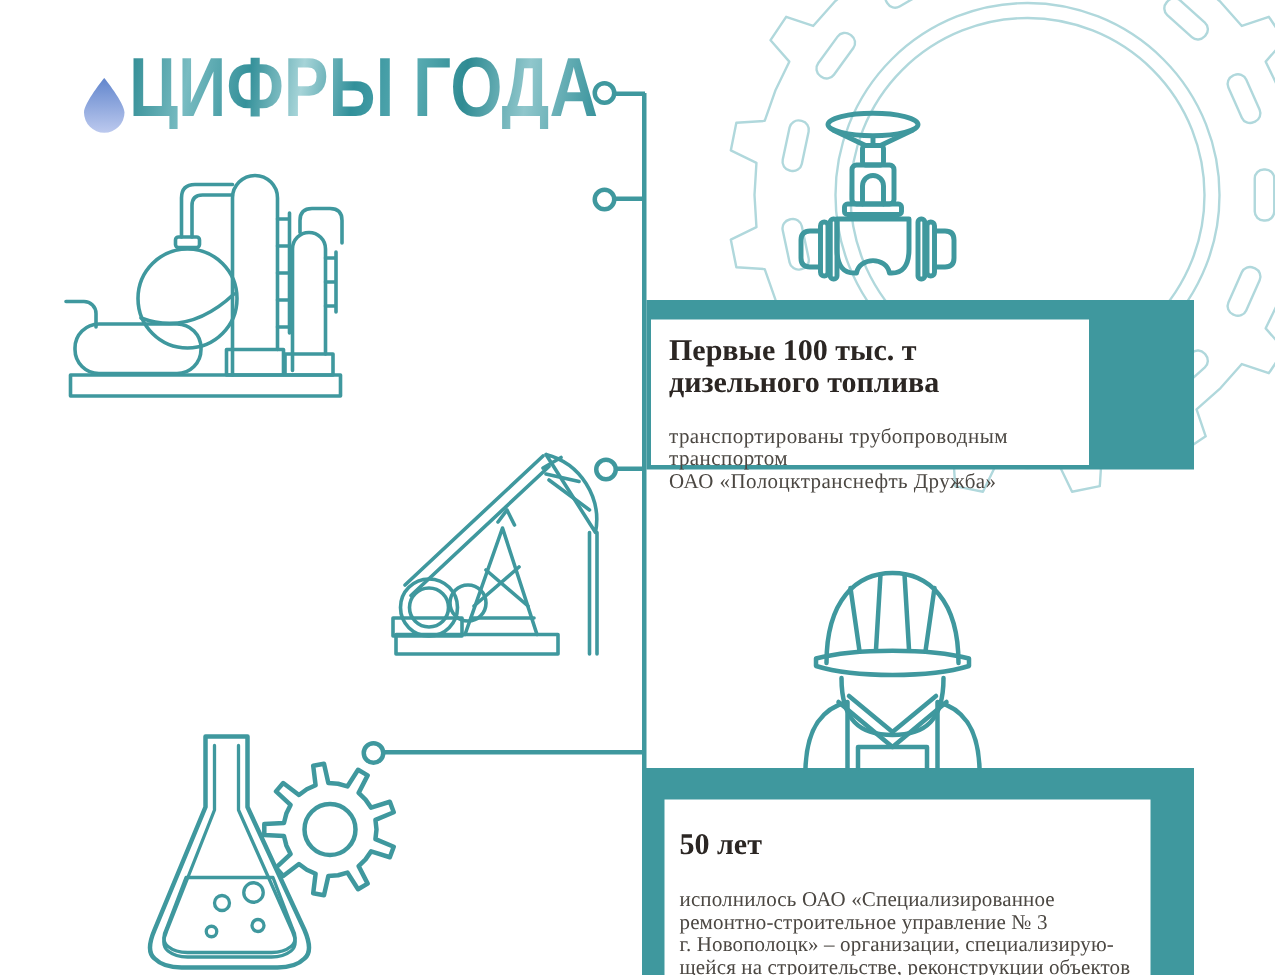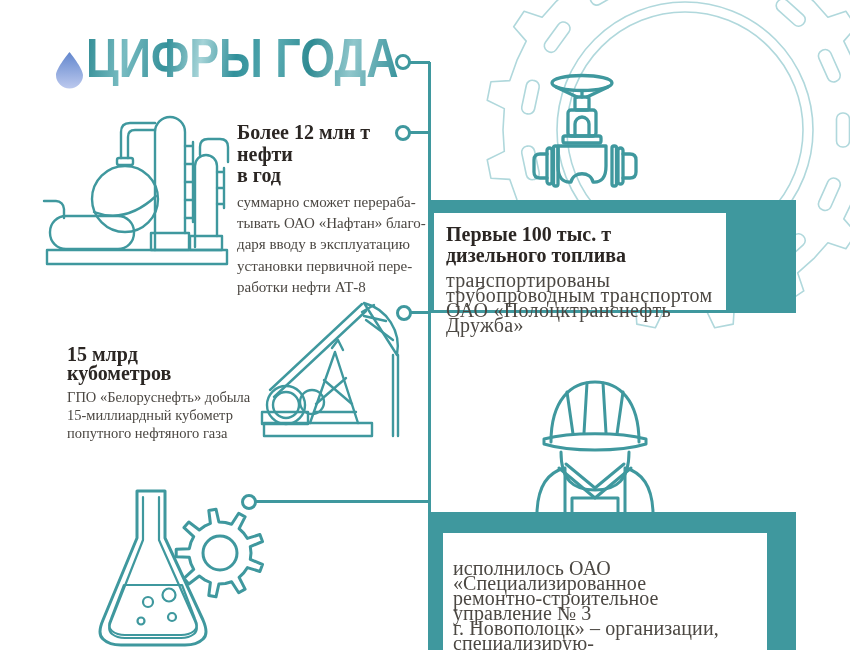--- a/index.html
+++ b/index.html
@@ -28,21 +28,21 @@
   .banner{position:absolute;background:var(--teal)}
   .card{position:absolute;background:var(--card-bg)}
   
   .h{margin:0;font:bold 20px/21.5px "Liberation Serif",serif;color:var(--heading-text);white-space:pre-line}
   .b{margin:5px 0 0 0;font:15px/21.4px "Liberation Serif",serif;color:var(--body-text);white-space:pre-line}
   .stat{position:absolute}
   .stat3 .h{line-height:18.5px}
   .stat3 .b{font-size:14.5px;line-height:18px;margin-top:6px}
   .cardtxt{position:absolute;inset:0;padding:11px 12px}
   .cardtxt .h{line-height:20.5px}
-  .cardtxt .b{font-size:20px;line-height:15px;letter-spacing:.3px;margin-top:8px}
+  .cardtxt .b{font-size:14px;line-height:15px;letter-spacing:.3px;margin-top:19px}
   .cardtxt4{padding:20px 10px 0 10px}
   .cardtxt4 .b{letter-spacing:.1px}
 </style>
 </head>
 <body>
 
 <div class="stage">
 
   <svg style="left:460px;top:0" width="390" height="340" viewBox="0 0 390 340">
     <g class="sl" stroke-width="1.6">
@@ -75,20 +75,21 @@
       <h2 class="h">Первые 100 тыс. т
 дизельного топлива</h2>
       <p class="b">транспортированы трубопроводным транспортом
 ОАО «Полоцктранснефть Дружба»</p>
     </div>
   </div>
 
   <div class="banner" style="left:428px;top:512px;width:368px;height:138px"></div>
   <div class="card" style="left:443px;top:533px;width:324px;height:117px">
     <div class="cardtxt cardtxt4">
+      <h2 class="h">50 лет</h2>
       <p class="b">исполнилось ОАО «Специализированное
 ремонтно-строительное управление № 3
 г. Новополоцк» – организации, специализирую-
 щейся на строительстве, реконструкции объектов</p>
     </div>
   </div>
 
   <div class="vline"></div>
   <div class="stem" style="left:409px;top:61px;width:21px"></div>
   <div class="stem" style="left:409px;top:131px;width:21px"></div>
@@ -187,32 +188,15 @@
       <path fill="#fff" stroke-width="3" d="M42,13 V60 L8,142 Q2,156 8,161 Q14,167 26,167 H90 Q102,167 108,161 Q114,156 108,142 L70,60 V13 Z"></path>
       <path stroke-width="2.2" d="M48,19 V62 L16,143 Q12,152 17,156 Q22,160 30,160 H86 Q94,160 99,156 Q104,152 100,143 L64,62 V19"></path>
       <path stroke-width="2.2" d="M29,107 H87 L100,141 Q104,149 99,153 Q94,157 86,157 H30 Q22,157 17,153 Q12,149 16,141 Z"></path>
       <circle cx="53" cy="124" r="5" stroke-width="2.2"></circle>
       <circle cx="74" cy="117" r="6.5" stroke-width="2.2"></circle>
       <circle cx="77" cy="139" r="4" stroke-width="2.2"></circle>
       <circle cx="46" cy="143" r="3.5" stroke-width="2.2"></circle>
     </g>
   </svg>
 
-  <div class="stat" style="left:237px;top:122px;width:200px">
-    <h2 class="h">Более 12 млн т
-нефти
-в год</h2>
-    <p class="b">суммарно сможет перераба-
-тывать ОАО «Нафтан» благо-
-даря вводу в эксплуатацию
-установки первичной пере-
-работки нефти АТ-8</p>
-  </div>
-
-  <div class="stat stat3" style="left:67px;top:345px;width:220px">
-    <h2 class="h">15 млрд
-кубометров</h2>
-    <p class="b">ГПО «Белоруснефть» добыла
-15-миллиардный кубометр
-попутного нефтяного газа</p>
-  </div>
+
 
 </div>
 
 </body></html>

